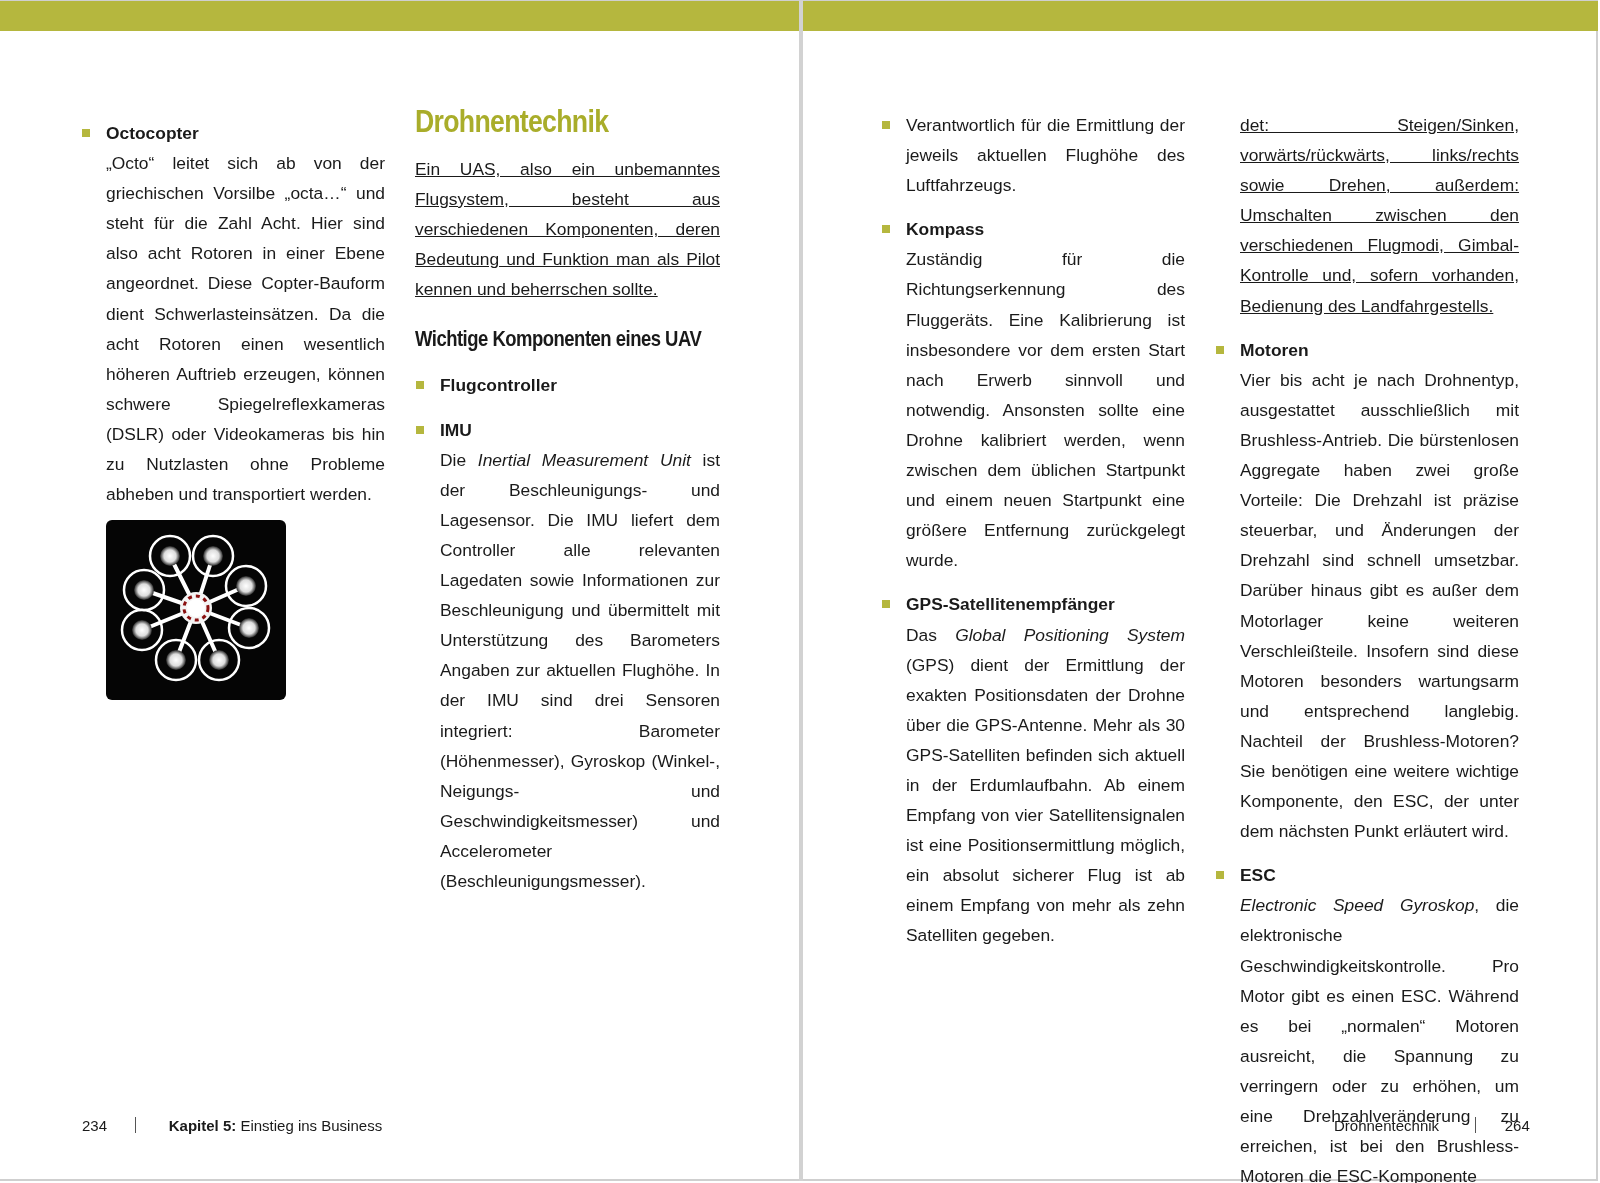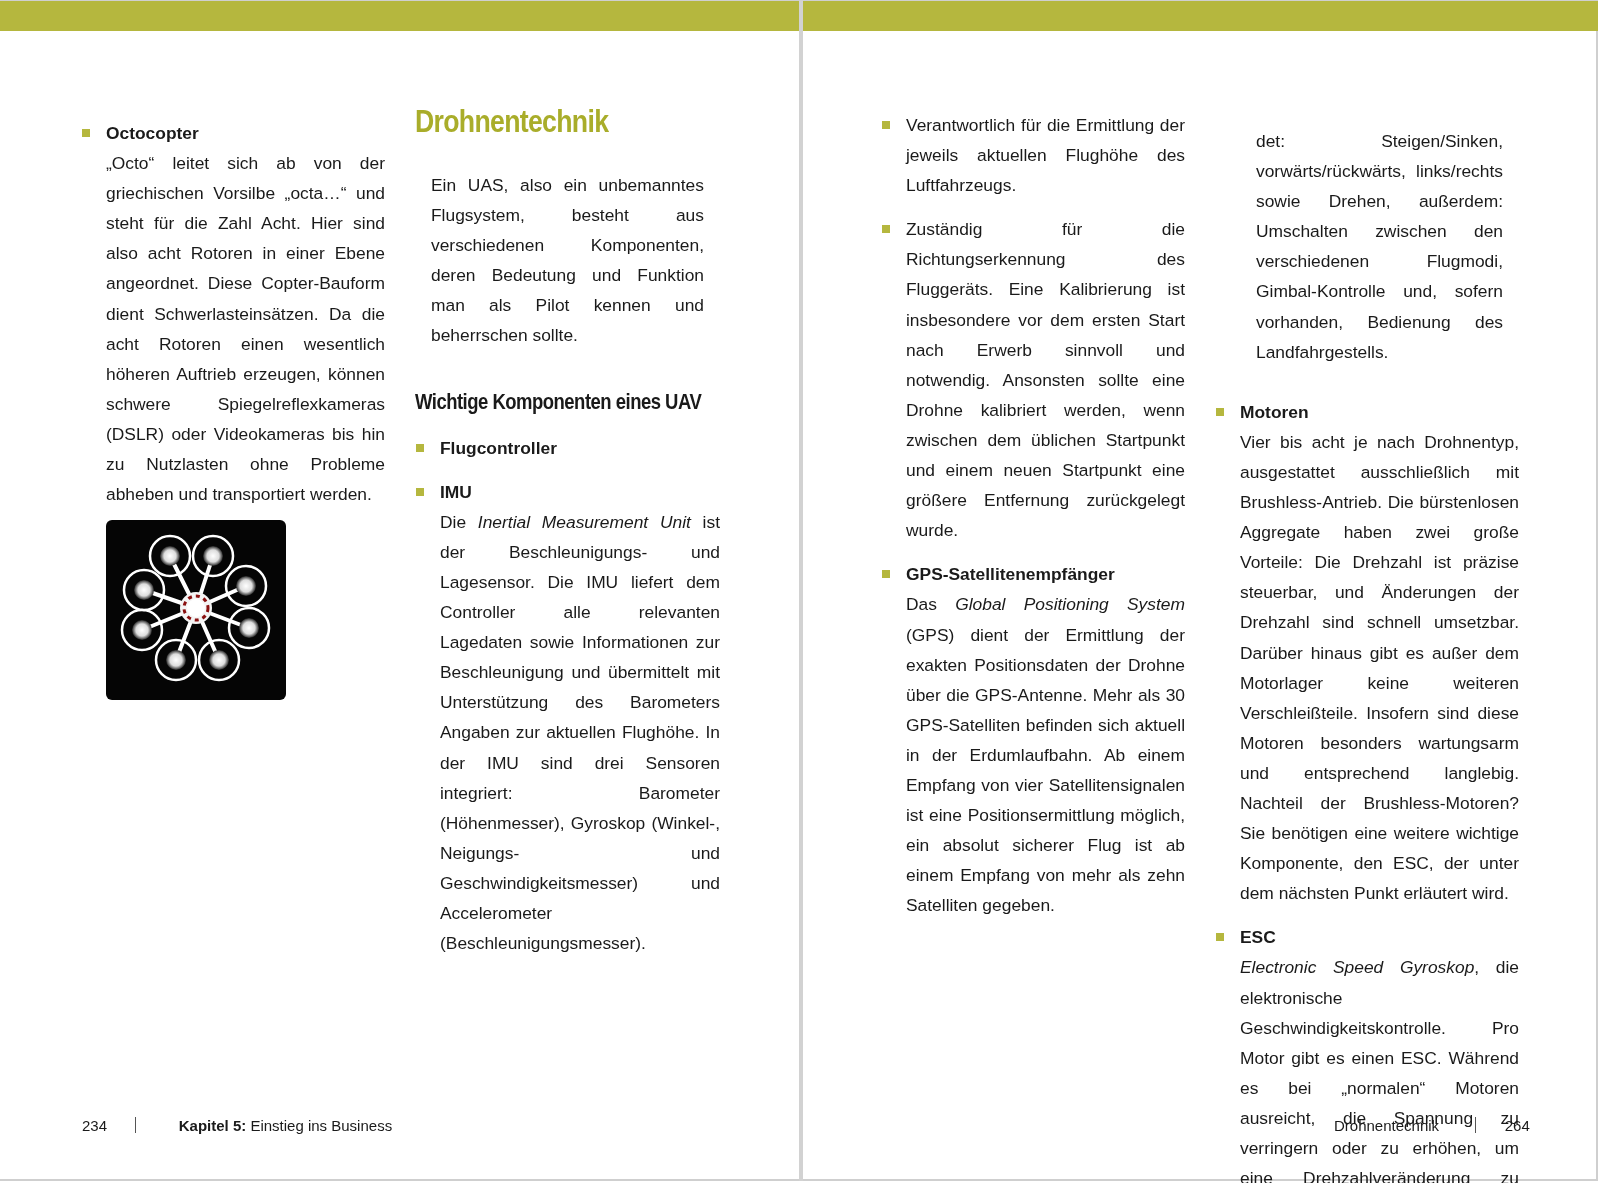--- a/index.html
+++ b/index.html
@@ -12,21 +12,21 @@
     position: absolute; left: 0; top: 0; width: 1598px; height: 1181px;
     border-right: 2px solid #cfcfcf; border-bottom: 2px solid #cfcfcf;
     border-top: 1px solid #cfcfcf; box-sizing: border-box;
   }
   .topbar { position: absolute; top: 1px; left: 0; height: 30px; background: #b5b73e; }
   .topbar.left { left: 0; width: 799px; }
   .topbar.right { left: 803px; width: 795px; }
   .spine { position: absolute; left: 799px; top: 0; width: 4px; height: 1181px; background: #d2d2d2; }
 
   .col { position: absolute; font-size: 17.4px; line-height: 30.1px; text-align: justify; }
-  .col p { margin: 16px; }
+  .col p { margin: 0; text-decoration: underline; }
   .item { position: relative; padding-left: 0; }
   .item .bullet {
     position: absolute; left: -24px; top: 11px; width: 8px; height: 8px; background: #b5b73e;
   }
   .item .title { font-weight: bold; display: block; }
   .item .body { display: block; }
   .gap { height: 14px; }
 
   .h1 {
     color: #a9ad2a; font-family: "Liberation Sans Narrow", "Liberation Sans", sans-serif;
@@ -41,21 +41,21 @@
   }
   em { font-style: italic; }
 
   .img-box {
     position: absolute; left: 106px; top: 520px; width: 180px; height: 180px;
     background: #050505; border-radius: 6px;
   }
 
   .footer { position: absolute; top: 1116px; font-size: 15px; color: #1a1a1a; line-height: 20px; }
   .footer .sep { display: inline-block; width: 1px; height: 16px; background: #555; vertical-align: -2px; }
-  .footer b { font-weight: bold; margin-left: 10px; }
+  .footer b { font-weight: bold; }
 </style>
 </head>
 <body>
 
 <div class="frame"></div>
 <div class="topbar left"></div>
 <div class="topbar right"></div>
 <div class="spine"></div>
 
 <div class="col" style="left:106px; top:110px; width:279px;margin-top:8px;">
@@ -141,20 +141,21 @@
 </div>
 
 <div class="col" style="left:906px; top:110px; width:279px;">
   <div class="item">
     <span class="bullet"></span>
     <span class="body">Verantwortlich für die Ermittlung der jeweils aktuellen Flughöhe des Luftfahrzeugs.</span>
   </div>
   <div class="gap"></div>
   <div class="item">
     <span class="bullet"></span>
+    <span class="title">Kompass</span>
     <span class="body">Zuständig für die Richtungserkennung des Fluggeräts. Eine Kalibrierung ist insbesondere vor dem ersten Start nach Erwerb sinnvoll und notwendig. Ansonsten sollte eine Drohne kalibriert werden, wenn zwischen dem üblichen Startpunkt und einem neuen Startpunkt eine größere Entfernung zurückgelegt wurde.</span>
   </div>
   <div class="gap"></div>
   <div class="item">
     <span class="bullet"></span>
     <span class="title">GPS-Satellitenempfänger</span>
     <span class="body"><span>Das </span><em>Global Positioning System</em><span> (GPS) dient der Ermittlung der exakten Positionsdaten der Drohne über die GPS-Antenne. Mehr als 30 GPS-Satelliten befinden sich aktuell in der Erdumlaufbahn. Ab einem Empfang von vier Satellitensignalen ist eine Positionsermittlung möglich, ein absolut sicherer Flug ist ab einem Empfang von mehr als zehn Satelliten gegeben.</span></span>
   </div>
   <div class="gap"></div>
 </div>

